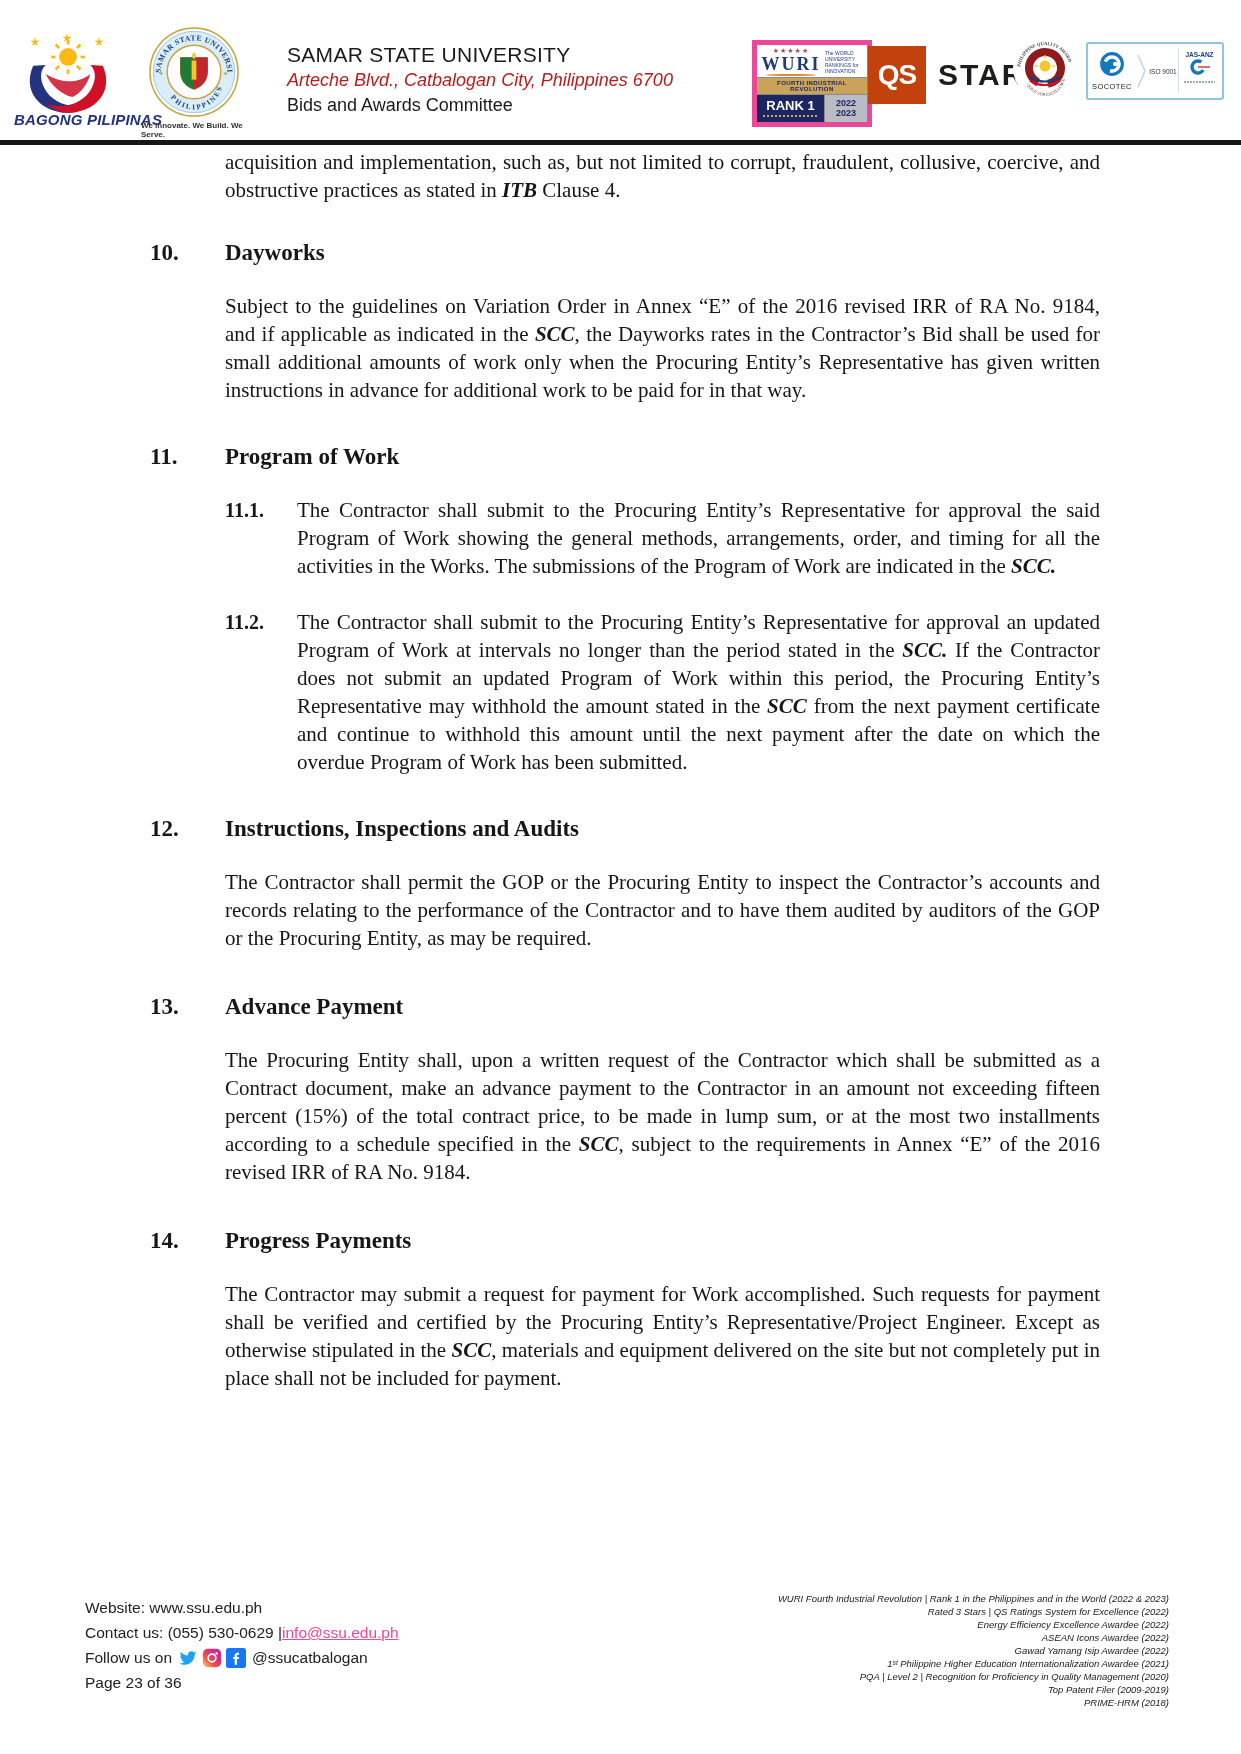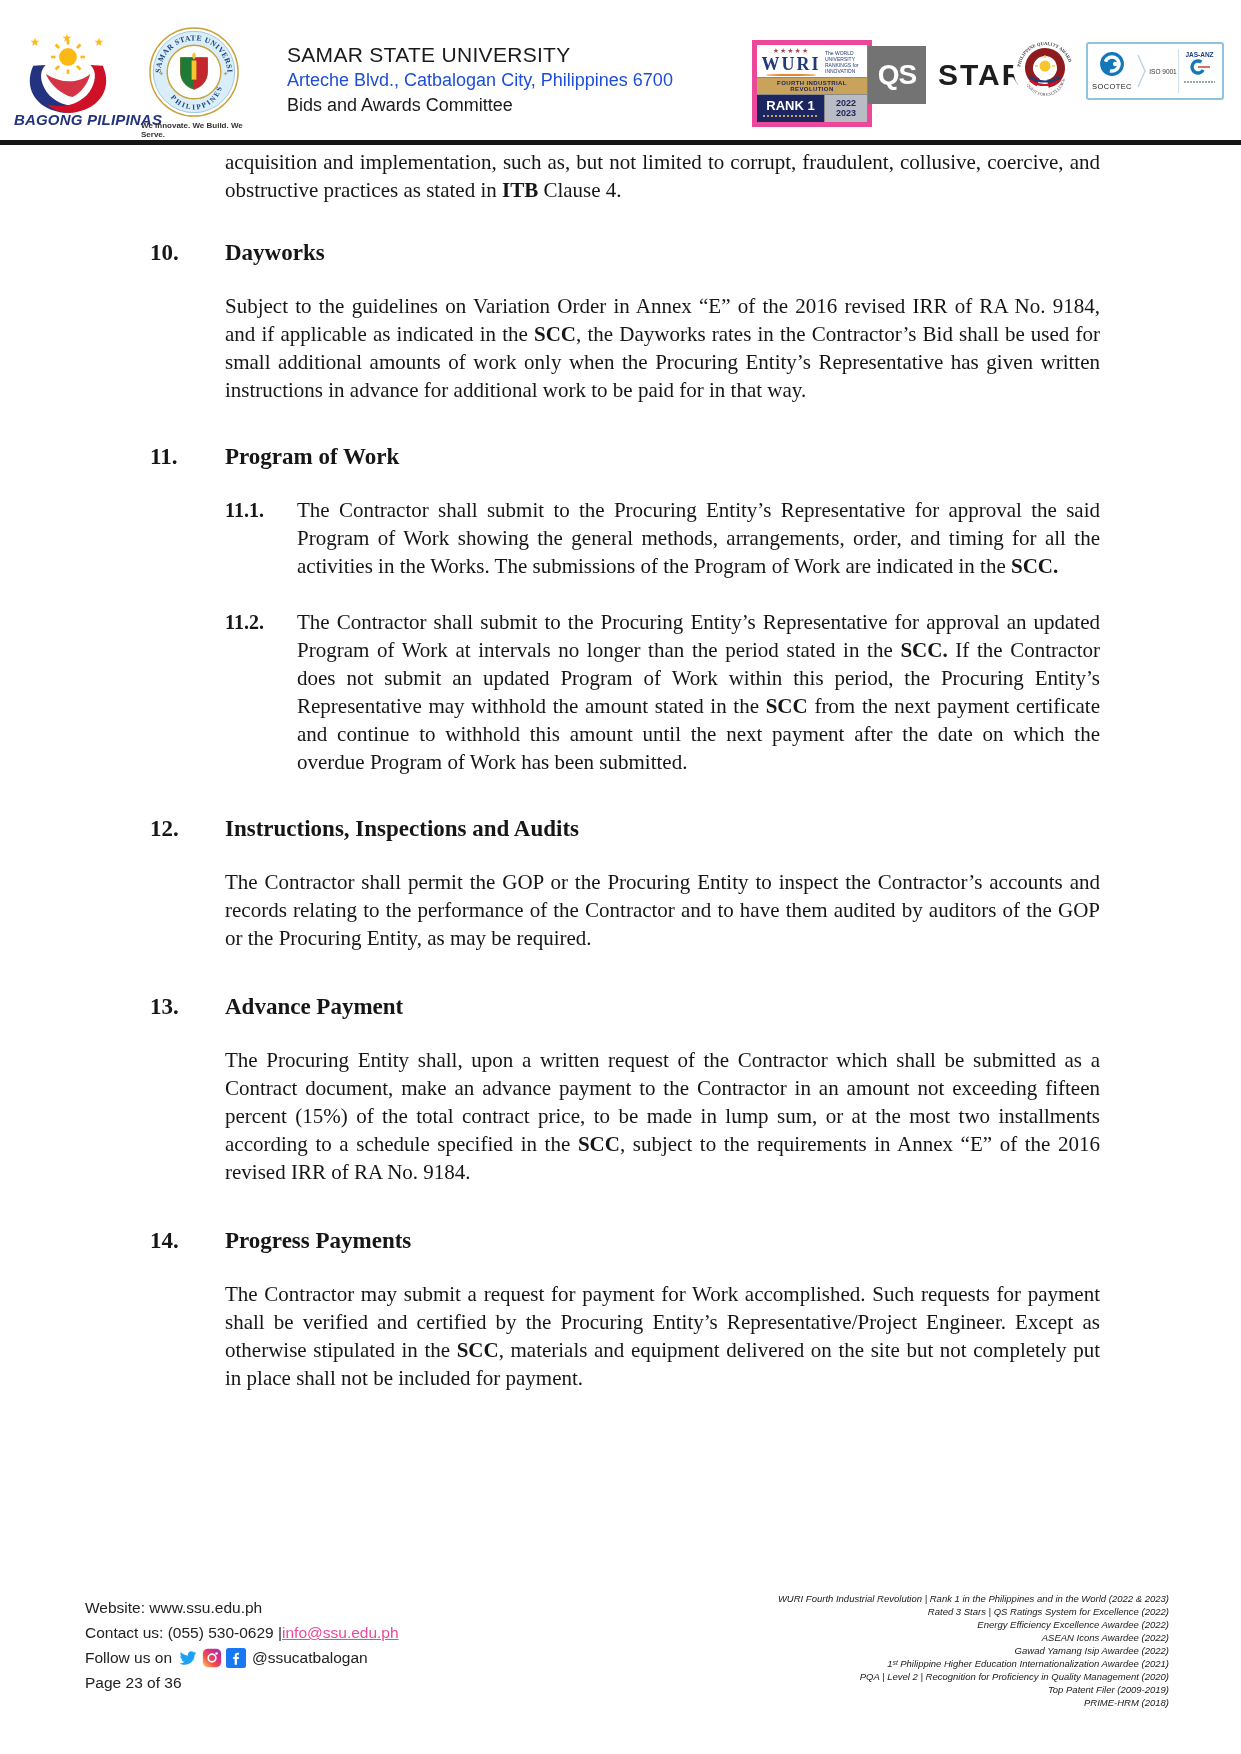--- a/index.html
+++ b/index.html
@@ -9,41 +9,41 @@
   
   .hdr{position:absolute;top:0;left:0;width:100%;height:140px;}
   .bp-logo{position:absolute;left:16px;top:32px;}
   .bp-label{position:absolute;left:8px;top:111px;width:160px;text-align:center;
             font:italic bold 15px "Liberation Sans",sans-serif;color:#23337F;letter-spacing:.2px;}
   .seal{position:absolute;left:148px;top:26px;}
   .seal-tagline{position:absolute;left:141px;top:121px;width:120px;
             font:bold 8px "Liberation Sans",sans-serif;color:#333;}
   .titleblock{position:absolute;left:287px;top:42px;font-family:"Liberation Sans",sans-serif;}
   .t-univ{font-size:21px;color:#1a1a1a;letter-spacing:.3px;line-height:26px;}
-  .t-addr{font-size:18px;color:#1d4ed8;line-height:25px;}
+  .t-addr{font-size:18px;color:#b91c1c;line-height:25px;font-style:italic;}
   .t-comm{font-size:18px;font-weight:normal;color:#1a1a1a;line-height:25px;}
 
   .wuri{position:absolute;left:752px;top:40px;width:110px;background:#fff;border:5px solid #ec4899;
         font-family:"Liberation Sans",sans-serif;}
   .wuri-top{display:flex;padding:2px 3px 1px 3px;}
   .wuri-left{width:62px;}
   .wuri-stars{font-size:7px;color:#A8434F;letter-spacing:1px;line-height:8px;text-align:center;}
   .wuri-name{font:bold 18px "Liberation Serif",serif;color:#223A7A;letter-spacing:2px;text-align:center;line-height:19px;}
   .wuri-swoosh{height:2px;background:#E8872B;border-radius:50%;margin:0 6px;}
   .wuri-side{flex:1;font-size:5px;line-height:6px;color:#223A7A;padding-left:3px;padding-top:3px;}
   .wuri-bar{background:#C9A35B;color:#1B2660;font-weight:bold;font-size:6px;text-align:center;
             padding:2px 0;letter-spacing:.4px;border-top:1px solid #8a8a8a;border-bottom:1px solid #8a8a8a;}
   .wuri-rankrow{display:flex;}
   .wuri-rank{background:#1B2660;color:#fff;font-weight:bold;font-size:13px;flex:1.6;text-align:center;padding:3px 0 2px;}
   .wuri-rank-sub{height:2px;margin:2px 6px 3px;background:repeating-linear-gradient(90deg,#C9A35B 0 2px,transparent 2px 4px);}
   .wuri-years{background:#B9BCC4;color:#1B2660;font-weight:bold;font-size:9px;flex:1;text-align:center;
               padding:3px 0;line-height:10px;border-left:1px solid #8a8a8a;}
 
   .qs-wrap{position:absolute;left:868px;top:46px;display:flex;align-items:center;}
-  .qs-box{width:58px;height:58px;background:#737373;color:#fff;display:flex;align-items:center;justify-content:center;
+  .qs-box{width:58px;height:58px;background:#c2410c;color:#fff;display:flex;align-items:center;justify-content:center;
           font:bold 28px "Liberation Sans",sans-serif;letter-spacing:-1px;}
   .qs-label{margin-left:12px;font:bold 30px "Liberation Sans",sans-serif;color:#1d1d1b;letter-spacing:2px;}
 
   .pqa{position:absolute;left:1012px;top:35px;}
   .soc-box{position:absolute;left:1086px;top:42px;width:134px;height:54px;border:2px solid #8FC3DE;border-radius:3px;
            background:#fff;display:flex;align-items:center;font-family:"Liberation Sans",sans-serif;}
   .soc-left{width:48px;text-align:center;}
   .soc-name{font-weight:normal;font-size:7.5px;color:#1d1d1d;letter-spacing:.4px;margin-top:1px;}
   .soc-chev{margin:0 1px;}
   .soc-iso{font-size:6.5px;color:#333;width:30px;text-align:center;}
@@ -56,21 +56,21 @@
   
   .doc{position:absolute;top:148px;left:150px;width:950px;}
   .intro{margin:0 0 0 75px;width:875px;text-align:justify;font-size:21px;line-height:28px;}
   .sec-head{display:flex;font-weight:bold;font-size:23px;}
   .sec-num{width:75px;flex-shrink:0;}
   .mt36{margin-top:36px}.mt40{margin-top:40px}.mt42{margin-top:42px}
   .sec-para{margin:26px 0 0 75px;width:875px;text-align:justify;font-size:21px;line-height:28px;}
   .subsec{display:flex;margin:26px 0 0 75px;width:875px;}
   .sub-num{width:72px;flex-shrink:0;font-size:20px;line-height:28px;font-weight:bold;}
   .sub-text{flex:1;margin:0;text-align:justify;font-size:21px;line-height:28px;}
-  .b{font-weight:bold;}
+  .b{font-weight:bold;font-style:italic;}
 
   
   .foot-left{position:absolute;left:85px;top:1595px;font:15.5px "Liberation Sans",sans-serif;color:#222;line-height:25px;}
   .f-row{display:flex;align-items:center;height:25px;}
   .f-email{font-weight:normal;text-decoration:underline;color:#ec4899;}
   .f-icons{display:inline-flex;gap:4px;margin:0 6px;align-items:center;}
   .f-icons svg{display:block;}
   .foot-right{position:absolute;right:72px;top:1592px;text-align:right;
               font:italic 9.5px "Liberation Sans",sans-serif;color:#1a1a1a;line-height:13px;}
 </style>

